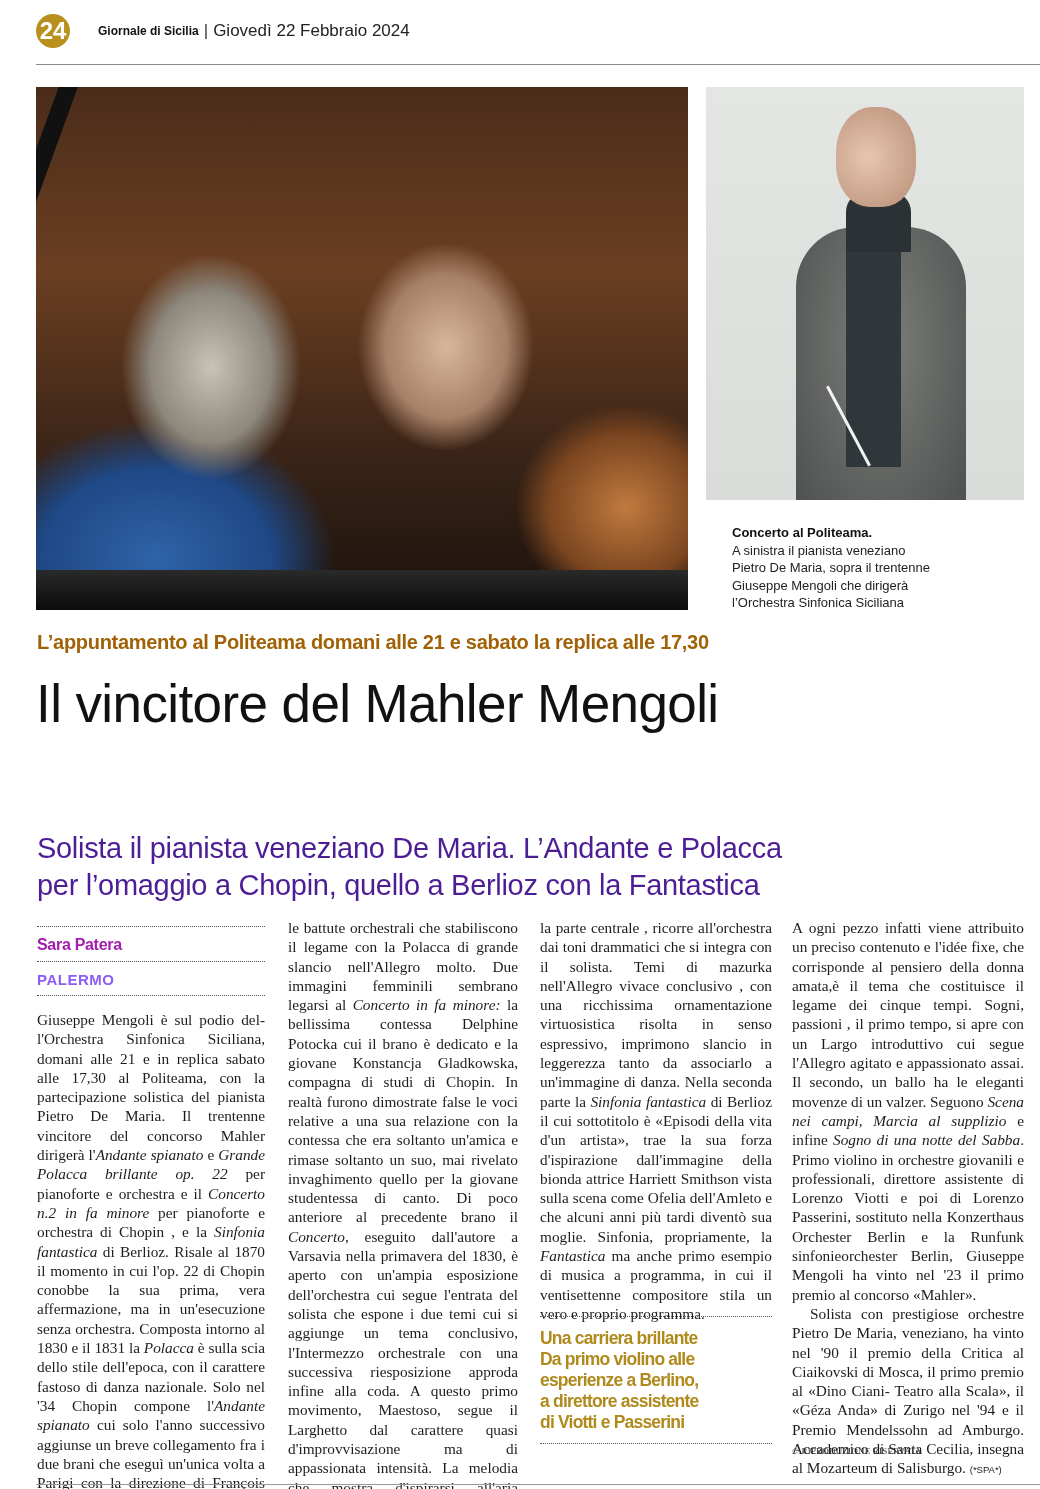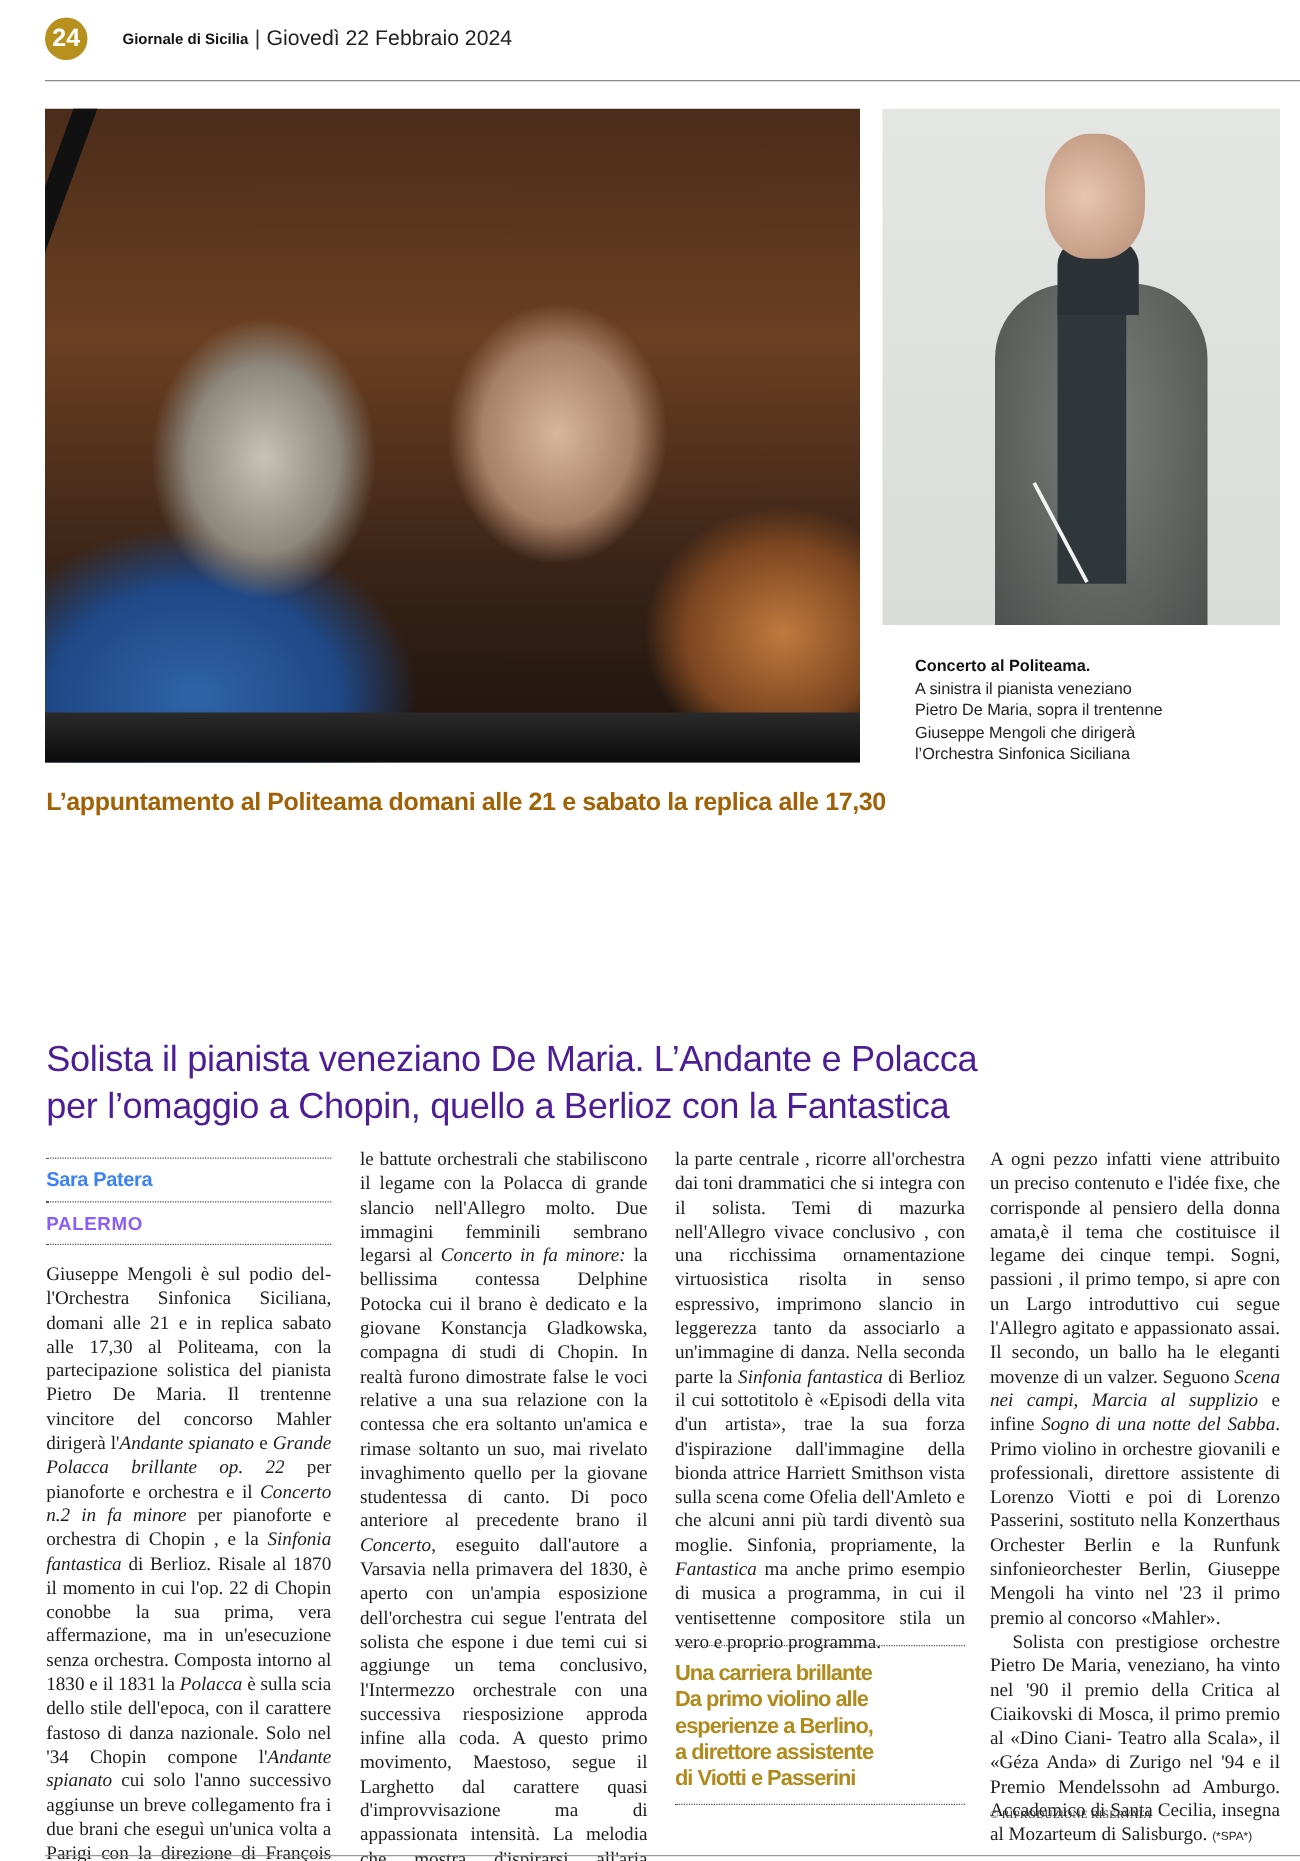--- a/index.html
+++ b/index.html
@@ -1,19 +1,19 @@
 <!DOCTYPE html>
 <html><head>
 <meta charset="utf-8">
 <style>
   html, body { margin: 0; padding: 0; background: #ffffff; }
   body { width: 1040px; height: 1489px; position: relative; overflow: hidden; color: #1a1a1a; font-family: "Liberation Serif", serif; }
 
   .masthead { position: absolute; left: 36px; top: 14px; height: 34px; display: flex; align-items: center; }
-  .page-num { width: 34px; height: 34px; border-radius: 50%; background: #b8901e; color: #fff; font-family: "Liberation Sans", sans-serif; font-weight: bold; font-size: 20px; display: flex; align-items: center; justify-content: center; }
+  .page-num { width: 34px; height: 34px; border-radius: 50%; background: #b8901e; color: #fff; font-family: "Liberation Sans", sans-serif; font-weight: bold; font-size: 24px; display: flex; align-items: center; justify-content: center; }
   .paper-name { margin-left: 28px; font-family: "Liberation Sans", sans-serif; font-weight: bold; font-size: 12px; color: #111; }
   .sep { margin: 0 5px; font-family: "Liberation Sans", sans-serif; font-size: 17px; color: #333; }
   .date { font-family: "Liberation Sans", sans-serif; font-size: 17px; color: #222; }
   .top-rule { position: absolute; left: 36px; right: 0; top: 64px; height: 1px; background: #8a8a8a; }
 
   .photo-main { position: absolute; left: 36px; top: 87px; width: 652px; height: 523px; overflow: hidden;
     background:
       radial-gradient(ellipse 120px 150px at 175px 280px, #c9c2b6 0%, #8d877c 50%, rgba(0,0,0,0) 75%),
       radial-gradient(ellipse 110px 130px at 410px 260px, #d7b79c 0%, #a68068 55%, rgba(0,0,0,0) 80%),
       radial-gradient(ellipse 210px 160px at 120px 470px, #2f63a8 0%, #1f4886 55%, rgba(0,0,0,0) 85%),
@@ -45,21 +45,21 @@
   .col { position: absolute; top: 918px; font-size: 15.3px; line-height: 19.3px; text-align: justify; color: #1c1c1c; hyphens: manual; }
   .col p { margin: 0; }
   .col i { font-style: italic; }
   .col1 { left: 37px; width: 228px; top: 1010px; }
   .col2 { left: 288px; width: 230px; }
   .col3 { left: 540px; width: 232px; }
   .col4 { left: 792px; width: 232px; }
   .col4 p.indent { text-indent: 18px; }
 
   .dotted { position: absolute; height: 0; border-top: 1.5px dotted #555; }
-  .byline { position: absolute; left: 37px; top: 936px; font-family: "Liberation Sans", sans-serif; font-weight: bold; font-size: 16px; color: #3b82f6; letter-spacing: -0.3px; }
+  .byline { position: absolute; left: 37px; top: 936px; font-family: "Liberation Sans", sans-serif; font-weight: bold; font-size: 16px; color: #a21caf; letter-spacing: -0.3px; }
   .dateline { position: absolute; left: 37px; top: 971px; font-family: "Liberation Sans", sans-serif; font-weight: bold; font-size: 15px; color: #8b5cf6; letter-spacing: 0.5px; }
 
   .sidebox { position: absolute; left: 540px; top: 1328px; width: 232px; font-family: "Liberation Sans", sans-serif; font-weight: bold; font-size: 17.5px; line-height: 21px; color: #b08a1c; letter-spacing: -0.8px; }
   .sidebox span { display: block; }
 
   .spa { font-family: "Liberation Sans", sans-serif; font-size: 9.5px; }
   .copyright { position: absolute; left: 792px; top: 1446px; font-size: 9px; color: #333; letter-spacing: 0.2px; }
   .bottom-rule { position: absolute; left: 36px; right: 0; top: 1484px; height: 1px; background: #999; }
 </style>
 </head>
@@ -88,20 +88,21 @@
 <div class="caption">
   <span class="cap-title">Concerto al Politeama.</span>
   <span class="cap-line">A sinistra il pianista veneziano</span>
   <span class="cap-line">Pietro De Maria, sopra il trentenne</span>
   <span class="cap-line">Giuseppe Mengoli che dirigerà</span>
   <span class="cap-line">l’Orchestra Sinfonica Siciliana</span>
 </div>
 
 <div class="kicker">L’appuntamento al Politeama domani alle 21 e sabato la replica alle 17,30</div>
 <h1 class="headline" style="margin:0;font-weight:normal;">
+  <span>Il vincitore del Mahler Mengoli</span>
 </h1>
 <h2 class="subhead" style="margin:0;font-weight:normal;">
   <span>Solista il pianista veneziano De Maria. L’Andante e Polacca</span>
   <span>per l’omaggio a Chopin, quello a Berlioz con la Fantastica</span>
 </h2>
 
 <div class="dotted" style="left:37px;top:926px;width:228px;"></div>
 <div class="byline">Sara Patera</div>
 <div class="dotted" style="left:37px;top:961px;width:228px;"></div>
 <div class="dateline">PALERMO</div>

